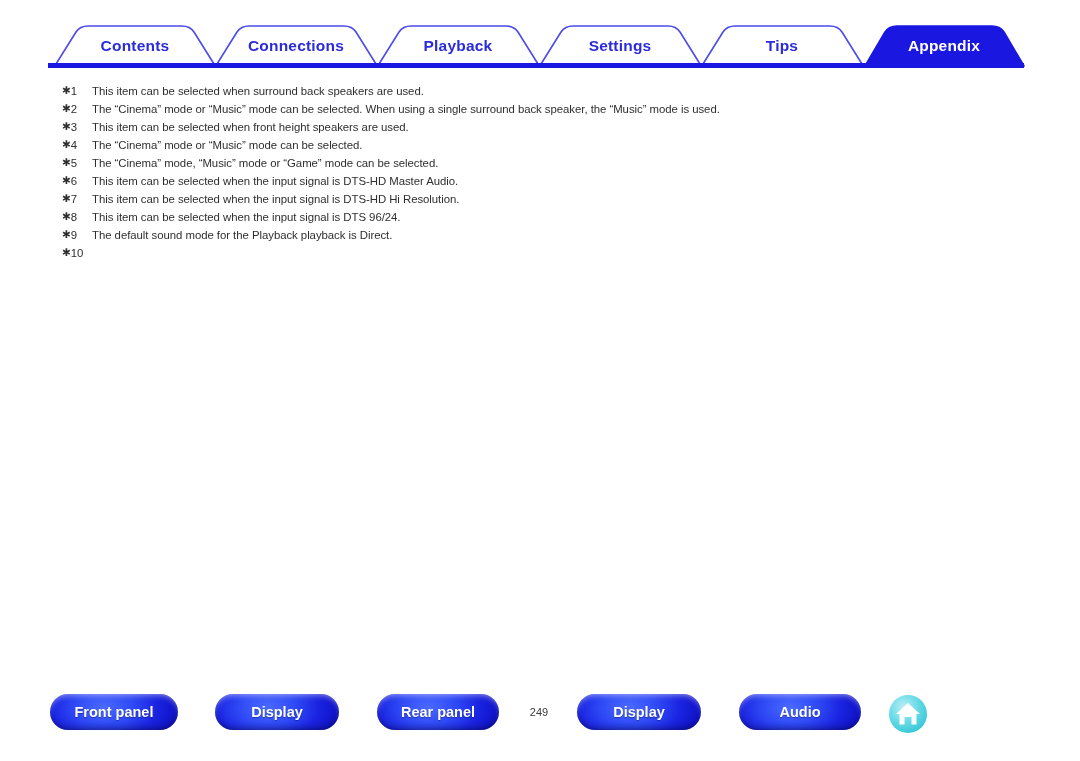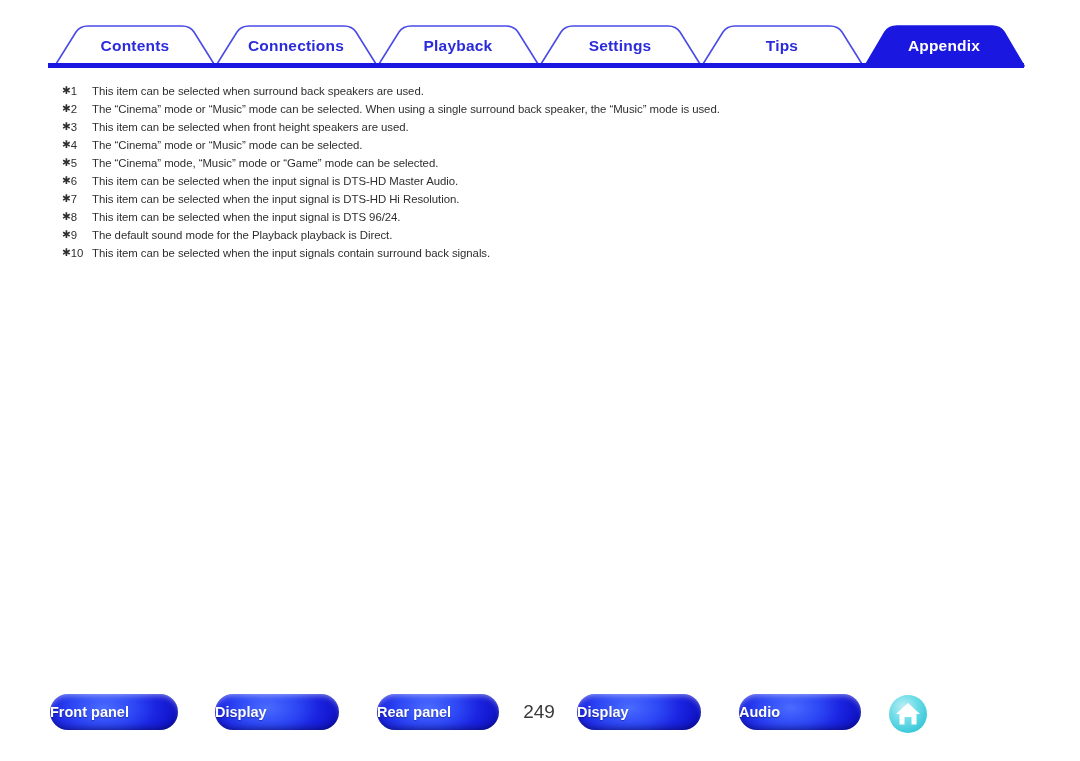--- a/index.html
+++ b/index.html
@@ -81,42 +81,42 @@
     top: 0;
     height: 36px;
     border-radius: 18px;
     border: none;
     padding: 0;
     color: #ffffff;
     font-family: "Liberation Sans", sans-serif;
     font-weight: bold;
     font-size: 14.5px;
     line-height: 36px;
-    text-align: left;
+    text-align: center;
     cursor: pointer;
     background:
       radial-gradient(ellipse 58% 120% at 42% 38%,
         #4a6bff 0%, #2d47f5 42%, #1a23e0 72%, #0f12c4 100%);
     box-shadow: inset 0 -5px 7px -4px rgba(0,0,0,0.45),
                 inset 0 4px 6px -3px rgba(255,255,255,0.55);
     text-shadow: 0 1px 1px rgba(0,0,0,0.35);
     white-space: nowrap;
   }
   #btn-front  { left: 50px;  width: 128px; }
   #btn-display{ left: 215px; width: 124px; }
   #btn-rear   { left: 377px; width: 122px; }
   #pagenum {
     position: absolute;
     left: 509px;
     top: 0;
     width: 60px;
     height: 36px;
     line-height: 36px;
     text-align: center;
-    font-size: 19px;
+    font-size: 11px;
     color: #3a3a3a;
   }
   #btn-remote { left: 577px; width: 124px; }
   #btn-index  { left: 739px; width: 122px; }
 
   #home-btn {
     position: absolute;
     left: 888px;
     top: 0;
     width: 40px;
@@ -209,21 +209,20 @@
     <span class="note-text">This item can be selected when the input signal is DTS 96/24.</span>
   </div>
 
   <div class="note-row">
     <span class="note-mark"><span class="ast">✱</span><span>9</span></span>
     <span class="note-text">The default sound mode for the Playback playback is Direct.</span>
   </div>
 
   <div class="note-row">
     <span class="note-mark"><span class="ast">✱</span><span>10</span></span>
-    <span class="note-text">This item can be selected when the input signals contain surround back signals.</span>
   </div>
 
 </div>
 
 <div id="footer">
 
   <button class="pill" id="btn-front">Front panel</button>
 
   <button class="pill" id="btn-display">Display</button>
 

